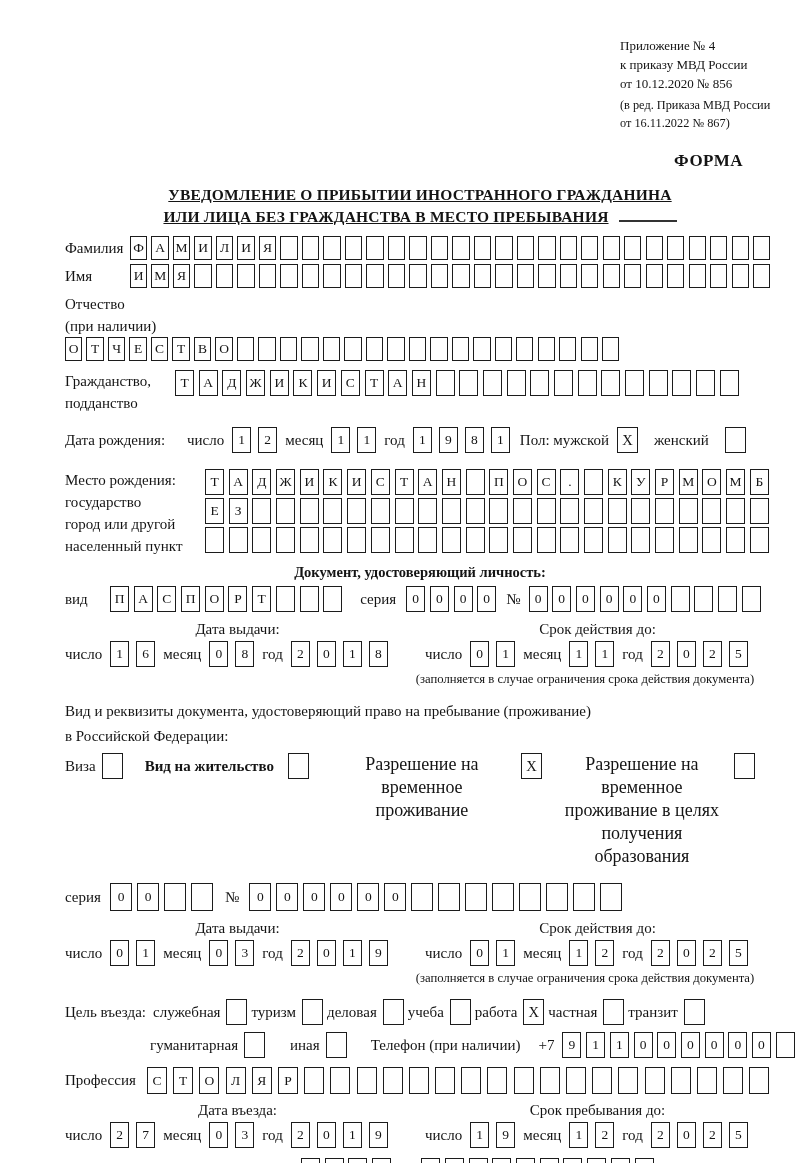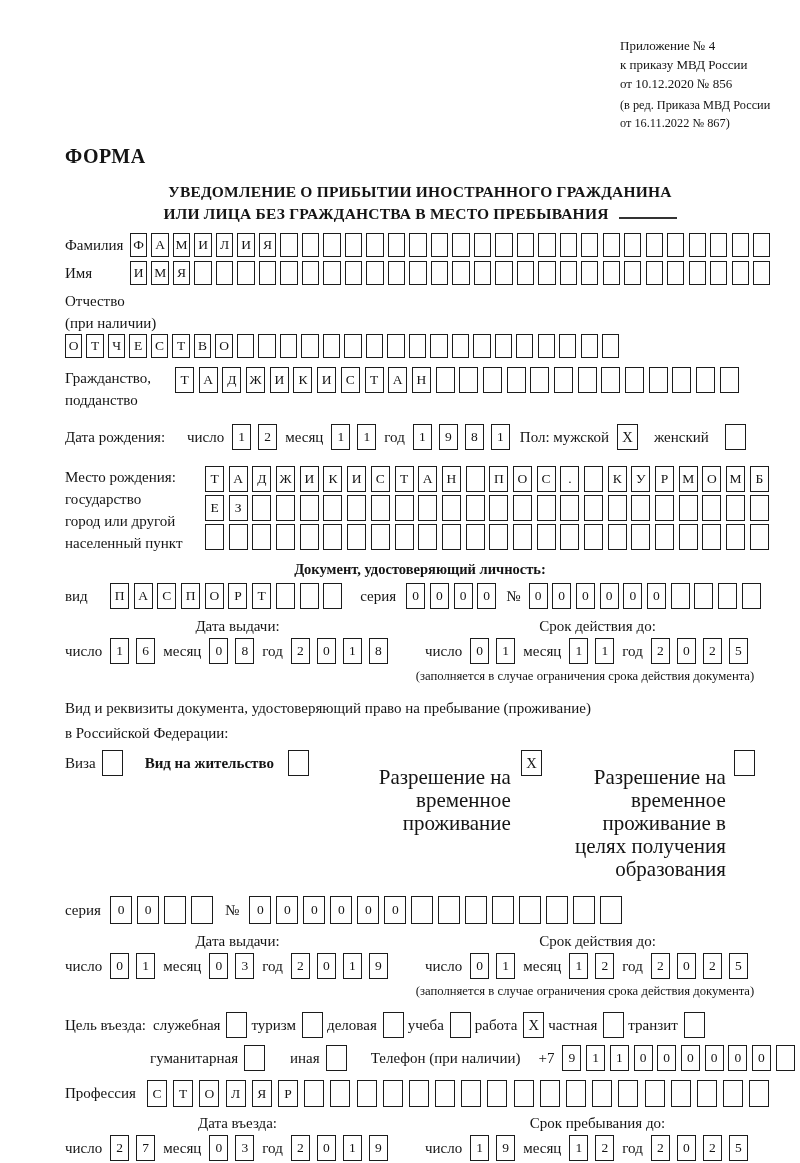--- a/index.html
+++ b/index.html
@@ -3,22 +3,22 @@
 <meta charset="utf-8">
 <style>
   html,body{margin:0;padding:0;background:#888;}
   .page{
     position:relative;width:800px;height:1163px;margin:0 auto;background:#fff;
     font-family:"Liberation Serif","DejaVu Serif",serif;color:#141414;
     box-sizing:border-box;padding:36px 25px 0 65px;overflow:hidden;
   }
   .appendix{margin-left:555px;font-size:13px;line-height:19px;}
   .appendix2{margin-left:555px;margin-top:4px;font-size:12.3px;line-height:17.5px;}
-  .forma{font-weight:bold;font-size:20px;text-align:left;padding-right:32px;margin-top:13px;letter-spacing:.5px;}
-  .title{font-weight:bold;font-size:15.5px;line-height:22px;text-align:center;margin-top:13px;letter-spacing:.2px;}
+  .forma{font-weight:bold;font-size:17px;text-align:right;padding-right:32px;margin-top:19px;letter-spacing:.5px;}
+  .title{font-weight:bold;font-size:15.5px;line-height:22px;text-align:center;margin-top:13px;letter-spacing:.2px;text-decoration:underline;}
   .blank-underline{display:inline-block;width:58px;border-bottom:2px solid #333;height:1px;margin-left:10px;}
   .sec{font-weight:bold;font-size:14.5px;margin-top:22px;letter-spacing:.2px;}
   .row{display:flex;align-items:center;}
   .row.top{align-items:flex-start;}
   .lbl{font-size:15px;white-space:nowrap;}
   .lblblock{font-size:15px;line-height:22px;}
   .lblblock div{white-space:nowrap;}
   .w65{width:65px;flex:none;}
   .w45{width:45px;flex:none;}
   .w80{width:82px;flex:none;}
@@ -46,21 +46,21 @@
   .gap8{gap:8px;}
   .dgroup{display:inline-flex;align-items:center;gap:8px;}
   .twocol{display:flex;align-items:flex-start;}
   .col-l{width:360px;flex:none;}
   .col-r{flex:1;}
   .colhead{font-size:15px;text-align:center;width:345px;margin-bottom:3px;}
   .note{font-size:12.7px;margin-top:5px;margin-left:-60px;width:440px;text-align:center;white-space:nowrap;}
   .intro{font-size:15px;line-height:25px;margin-top:12px;}
   .optwrap{display:inline-flex;align-items:center;gap:4px;}
   .opt{display:inline-flex;align-items:center;gap:6px;}
-  .mlabel{font-size:21px;line-height:23px;text-align:right;margin-top:16px;}
+  .mlabel{font-size:18px;line-height:23px;text-align:center;}
   .ml8{margin-left:8px;}.ml10{margin-left:10px;}.ml12{margin-left:12px;}
   .ml16{margin-left:16px;}.ml18{margin-left:18px;}.ml22{margin-left:22px;font-weight:bold;}.ml24{margin-left:24px;}
 </style>
 </head>
 <body>
 
 <div class="page">
 
   <div class="appendix">
       <div>Приложение № 4</div>

